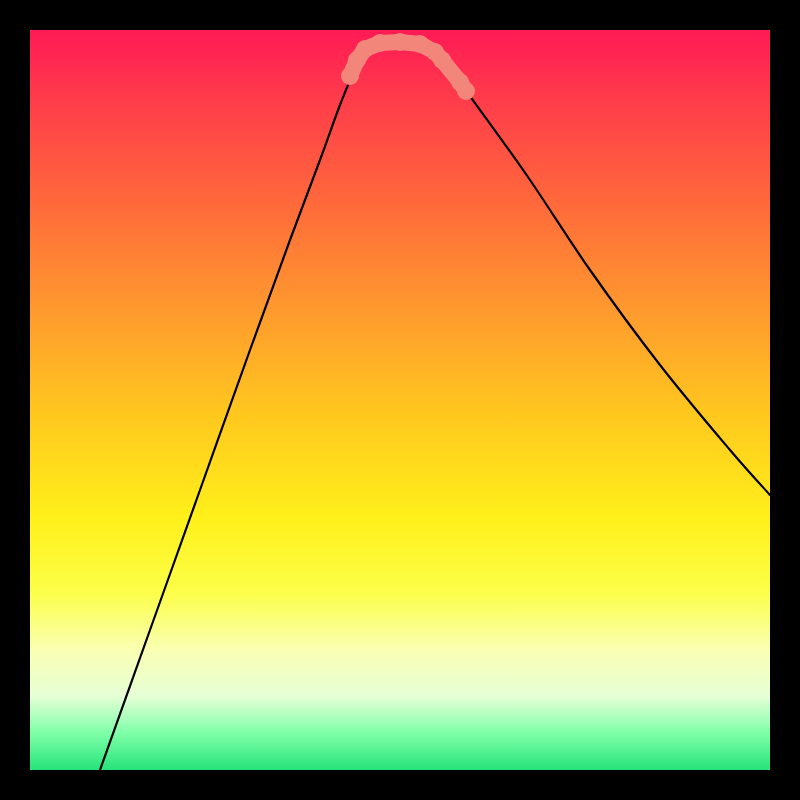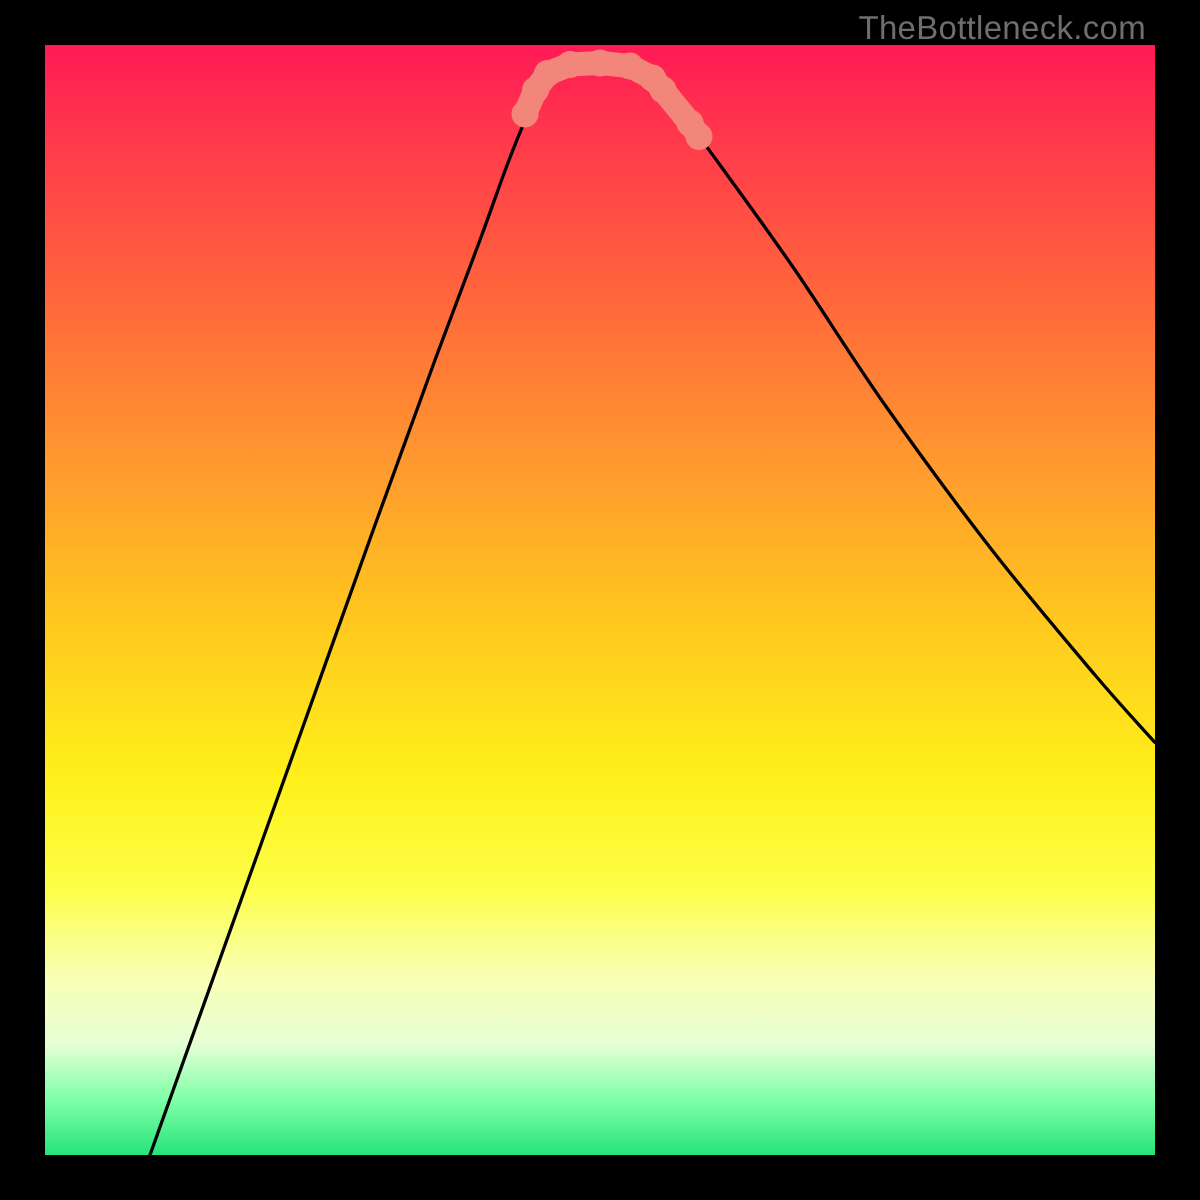--- a/index.html
+++ b/index.html
@@ -54,21 +54,20 @@
     width: 100%;
     height: 100%;
     overflow: visible;
   }
 </style>
 </head>
 <body>
 
 <div class="root">
 
-  <div class="watermark">TheBottleneck.com</div>
 
   <div class="plot">
     <svg class="curve-layer" viewBox="0 0 740 740" preserveAspectRatio="none">
       <path fill="none" stroke="#000" stroke-width="2.2" stroke-linecap="round" d="M 70 740 C 78.33333333333333 716.6666666666666, 103.33333333333333 646.6666666666666, 120 600 C 136.66666666666666 553.3333333333334, 153.33333333333334 506.6666666666667, 170 460 C 186.66666666666666 413.3333333333333, 205 361.6666666666667, 220 320 C 235 278.3333333333333, 248.33333333333334 241.66666666666666, 260 210 C 271.6666666666667 178.33333333333334, 281.6666666666667 152.5, 290 130 C 298.3333333333333 107.5, 304.1666666666667 90, 310 75 C 315.8333333333333 60, 320 49.166666666666664, 325 40 C 330 30.833333333333336, 334.1666666666667 24.666666666666668, 340 20 C 345.8333333333333 15.333333333333332, 353.3333333333333 13.333333333333334, 360 12 C 366.6666666666667 10.666666666666666, 373.3333333333333 10.666666666666666, 380 12 C 386.6666666666667 13.333333333333334, 393.3333333333333 15.333333333333332, 400 20 C 406.6666666666667 24.666666666666668, 411.6666666666667 30, 420 40 C 428.3333333333333 50, 436.6666666666667 61.66666666666667, 450 80 C 463.3333333333333 98.33333333333333, 481.6666666666667 123.33333333333333, 500 150 C 518.3333333333334 176.66666666666666, 538.3333333333334 209.16666666666666, 560 240 C 581.6666666666666 270.8333333333333, 606.6666666666666 305, 630 335 C 653.3333333333334 365, 681.6666666666666 398.3333333333333, 700 420 C 718.3333333333334 441.6666666666667, 733.3333333333334 457.5, 740 465"></path>
       <g>
           <line x1="320" y1="46" x2="327" y2="30" stroke="#f2867b" stroke-width="16" stroke-linecap="round"></line>
           <line x1="327" y1="30" x2="335" y2="19" stroke="#f2867b" stroke-width="16" stroke-linecap="round"></line>
           <line x1="335" y1="19" x2="350" y2="13" stroke="#f2867b" stroke-width="16" stroke-linecap="round"></line>
           <line x1="350" y1="13" x2="370" y2="12" stroke="#f2867b" stroke-width="16" stroke-linecap="round"></line>
           <line x1="370" y1="12" x2="390" y2="14" stroke="#f2867b" stroke-width="16" stroke-linecap="round"></line>

